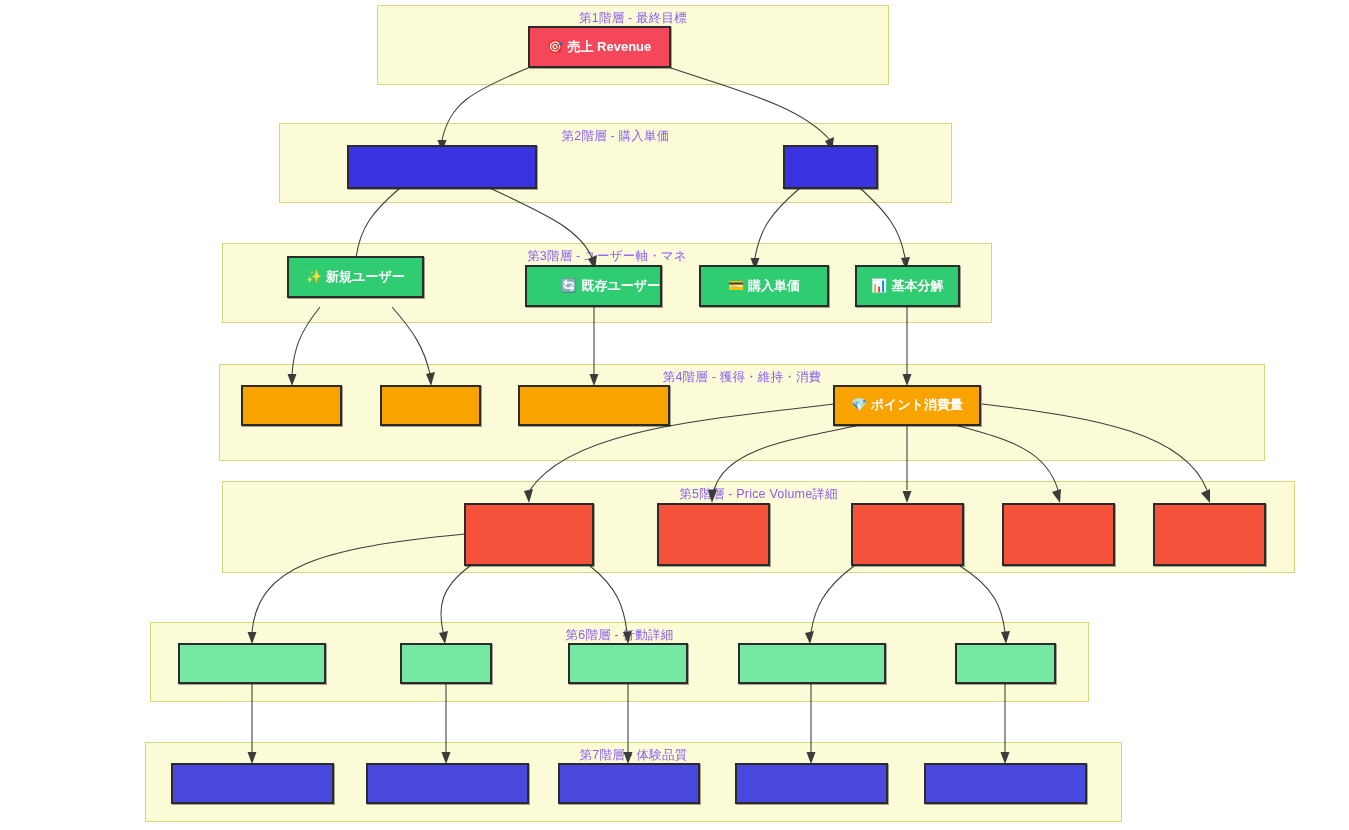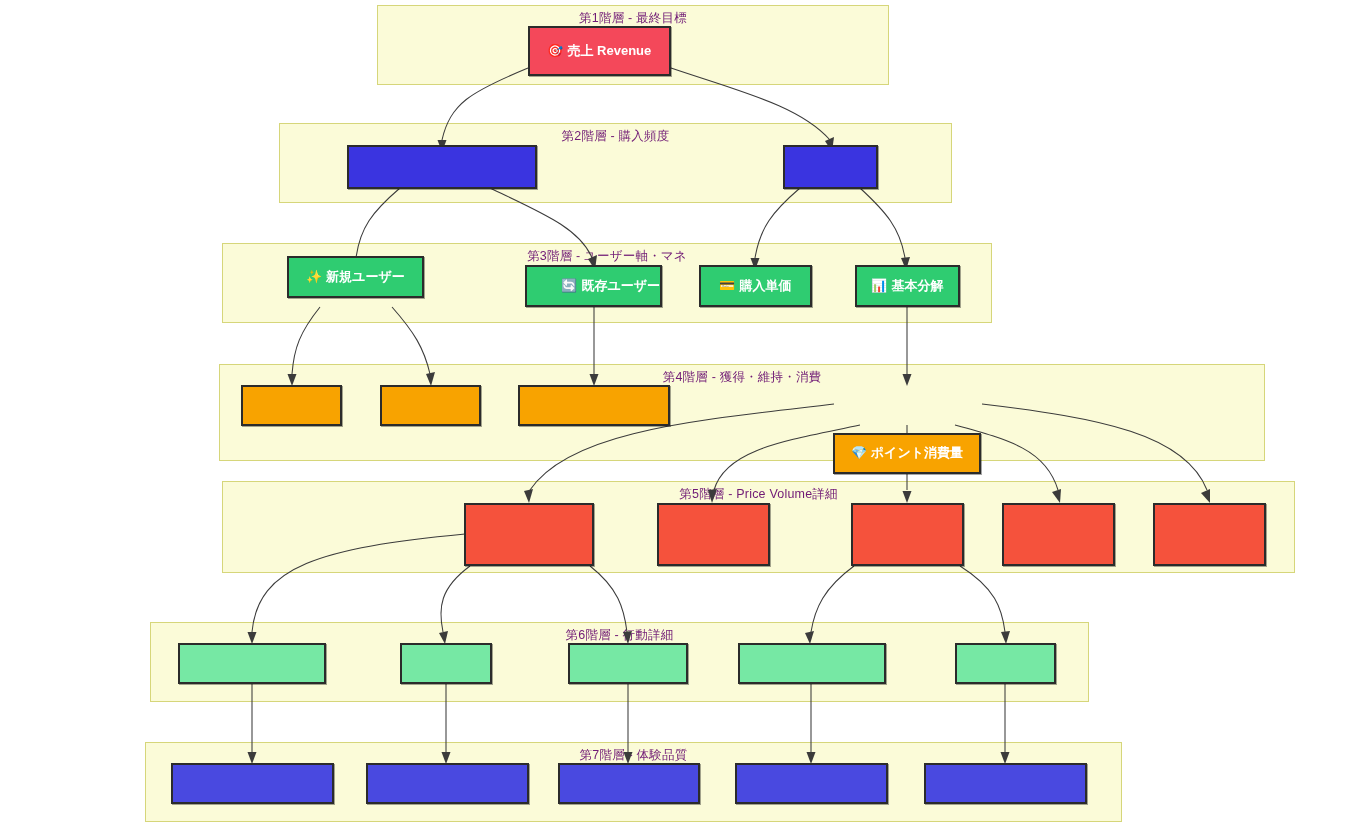--- a/index.html
+++ b/index.html
@@ -17,21 +17,21 @@
     border:1px solid #d6d67a;
     box-sizing:border-box;
     z-index:1;
   }
   .cluster-title{
     position:absolute;
     top:4px;
     left:0;right:0;
     text-align:center;
     font-size:12.5px;
-    color:#701a75;
+    color:#8b5cf6;
     letter-spacing:.2px;
     white-space:nowrap;
     pointer-events:none;
   }
 
   
   #edges{position:absolute;left:0;top:0;width:1349px;height:830px;z-index:2;pointer-events:none;}
   #edges path{fill:none;stroke:#3b3b3b;stroke-width:1.05;}
   #edges polygon{fill:#3b3b3b;stroke:none;}
 
@@ -68,21 +68,21 @@
 </head>
 <body>
 
 <div id="canvas">
 
   <div class="cluster" style="left:377px;top:5px;width:512px;height:80px;">
     <div class="cluster-title">第1階層 - 最終目標</div>
   </div>
 
   <div class="cluster" style="left:279px;top:123px;width:673px;height:80px;">
-    <div class="cluster-title">第2階層 - 購入頻度</div>
+    <div class="cluster-title">第2階層 - 購入単価</div>
   </div>
 
   <div class="cluster" style="left:222px;top:243px;width:770px;height:80px;">
     <div class="cluster-title">第3階層 - ユーザー軸・マネ</div>
   </div>
 
   <div class="cluster" style="left:219px;top:364px;width:1046px;height:97px;">
     <div class="cluster-title">第4階層 - 獲得・維持・消費</div>
   </div>
 
@@ -201,54 +201,54 @@
     <g>
       <path d="M811,684 L811,752"></path>
       <polygon points="811,764 806.5,752 815.5,752"></polygon>
     </g>
     <g>
       <path d="M1005,684 L1005,752"></path>
       <polygon points="1005,764 1000.5,752 1009.5,752"></polygon>
     </g>
   </svg>
 
-  <div class="node n-red" style="left:528px;top:26px;width:143px;height:50px;">
+  <div class="node n-red" style="left:528px;top:26px;width:143px;height:42px;">
     <span class="lbl">🎯 売上 Revenue</span>
   </div>
 
   <div class="node n-blue blurred" style="left:347px;top:145px;width:190px;height:44px;">
     <span class="lbl"></span>
   </div>
   <div class="node n-blue blurred" style="left:783px;top:145px;width:95px;height:44px;">
     <span class="lbl"></span>
   </div>
 
   <div class="node n-green" style="left:287px;top:256px;width:137px;height:42px;">
     <span class="lbl">✨ 新規ユーザー</span>
   </div>
   <div class="node n-green" style="left:525px;top:265px;width:137px;height:42px;justify-content:flex-end;">
     <span class="lbl">🔄 既存ユーザー</span>
   </div>
-  <div class="node n-green" style="left:699px;top:265px;width:113px;height:42px;">
+  <div class="node n-green" style="left:699px;top:265px;width:130px;height:42px;">
     <span class="lbl">💳 購入単価</span>
   </div>
   <div class="node n-green" style="left:855px;top:265px;width:105px;height:42px;">
     <span class="lbl">📊 基本分解</span>
   </div>
 
   <div class="node n-orange blurred" style="left:241px;top:385px;width:101px;height:41px;">
     <span class="lbl"></span>
   </div>
   <div class="node n-orange blurred" style="left:380px;top:385px;width:101px;height:41px;">
     <span class="lbl"></span>
   </div>
   <div class="node n-orange blurred" style="left:518px;top:385px;width:152px;height:41px;">
     <span class="lbl"></span>
   </div>
-  <div class="node n-orange" style="left:833px;top:385px;width:148px;height:41px;margin-top:48px;">
+  <div class="node n-orange" style="left:833px;top:385px;width:148px;height:41px;">
     <span class="lbl">💎 ポイント消費量</span>
   </div>
 
   <div class="node n-red5 blurred" style="left:464px;top:503px;width:130px;height:63px;">
     <span class="lbl"></span>
   </div>
   <div class="node n-red5 blurred" style="left:657px;top:503px;width:113px;height:63px;">
     <span class="lbl"></span>
   </div>
   <div class="node n-red5 blurred" style="left:851px;top:503px;width:113px;height:63px;">

